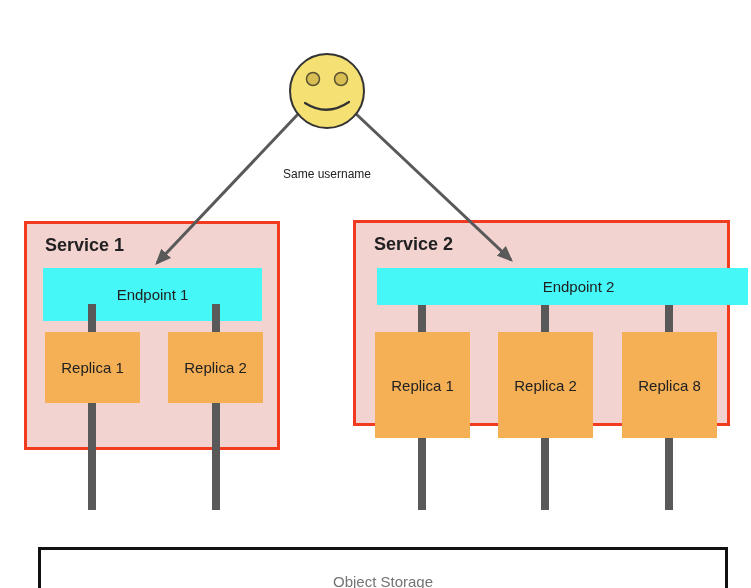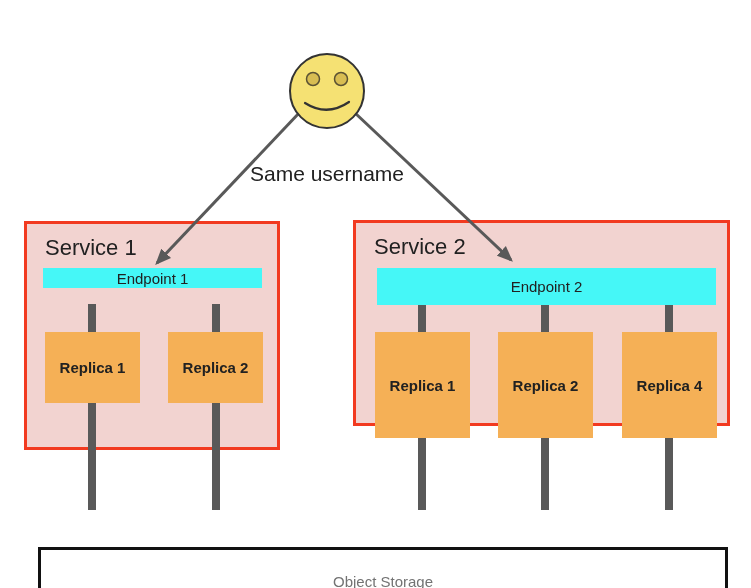--- a/index.html
+++ b/index.html
@@ -17,56 +17,56 @@
   .actor-label {
     left: 267px; top: 16px; width: 120px;
     text-align: center;
     font-size: 19px;
     color: var(--text, #212121);
   }
 
   .annotation {
     left: 237px; top: 163px; width: 180px;
     text-align: center;
-    font-size: 21px;
+    font-size: 12px;
     line-height: 22px;
     color: var(--text, #212121);
   }
 
   .service-box {
     background: var(--service-fill, #f2d3d0);
     border: 3px solid var(--service-border, #f23a20);
     box-sizing: border-box;
   }
   .service-box .service-label {
     position: absolute;
     left: 18px; top: 11px;
-    font-size: 22px;
+    font-size: 18px;
     color: var(--text, #212121);
+    font-weight: bold;
   }
   #service-1 { left: 24px; top: 221px; width: 256px; height: 229px; }
   #service-2 { left: 353px; top: 220px; width: 377px; height: 206px; }
 
   .endpoint {
     position: absolute;
     background: var(--endpoint-fill, #45f7f7);
     display: flex; align-items: center; justify-content: center;
     font-size: 15px;
     color: var(--text, #212121);
   }
-  #service-1 .endpoint { left: 16px; top: 44px; width: 219px; height: 20px; }
-  #service-2 .endpoint { left: 21px; top: 45px; width: 339px; height: 37px; }
+  #service-1 .endpoint { left: 16px; top: 44px; width: 219px; height: 53px; }
+  #service-2 .endpoint { left: 21px; top: 45px; width: 339px; height: 37px; padding-left: 32px; }
 
   .replica {
     position: absolute;
     background: var(--replica-fill, #f5b056);
     display: flex; align-items: center; justify-content: center;
     font-size: 15px;
     color: var(--text, #212121);
-    font-weight: bold;
   }
   #service-1 .replica { top: 108px; width: 95px; height: 71px; }
   #service-2 .replica { top: 109px; width: 95px; height: 106px; }
   #s1-replica-1 { left: 18px; }
   #s1-replica-2 { left: 141px; }
   #s2-replica-1 { left: 19px; }
   #s2-replica-2 { left: 142px; }
   #s2-replica-3 { left: 266px; }
 
   .connector {
@@ -111,21 +111,21 @@
     <div class="endpoint">Endpoint 1</div>
     <div class="replica" id="s1-replica-1">Replica 1</div>
     <div class="replica" id="s1-replica-2">Replica 2</div>
   </div>
 
   <div class="abs service-box" id="service-2">
     <div class="service-label">Service 2</div>
     <div class="endpoint">Endpoint 2</div>
     <div class="replica" id="s2-replica-1">Replica 1</div>
     <div class="replica" id="s2-replica-2">Replica 2</div>
-    <div class="replica" id="s2-replica-3">Replica 4</div>
+    <div class="replica" id="s2-replica-3">Replica 8</div>
   </div>
 
   <div class="abs connector" style="left:88px;  top:304px; height:28px;"></div>
   <div class="abs connector" style="left:212px; top:304px; height:28px;"></div>
   <div class="abs connector" style="left:418px; top:305px; height:27px;"></div>
   <div class="abs connector" style="left:541px; top:305px; height:27px;"></div>
   <div class="abs connector" style="left:665px; top:305px; height:27px;"></div>
 
   <div class="abs connector" style="left:88px;  top:403px; height:107px;"></div>
   <div class="abs connector" style="left:212px; top:403px; height:107px;"></div>

